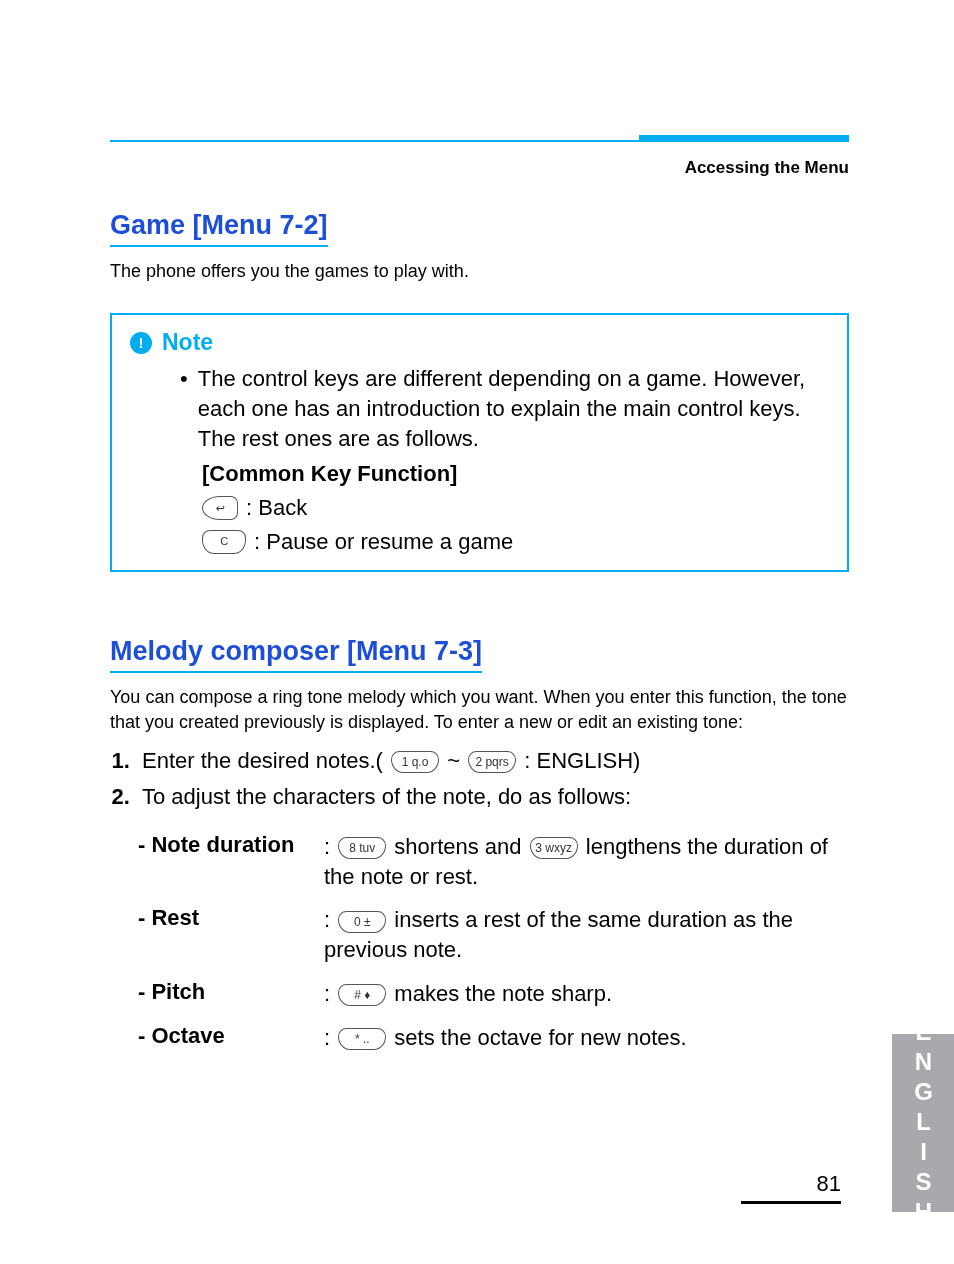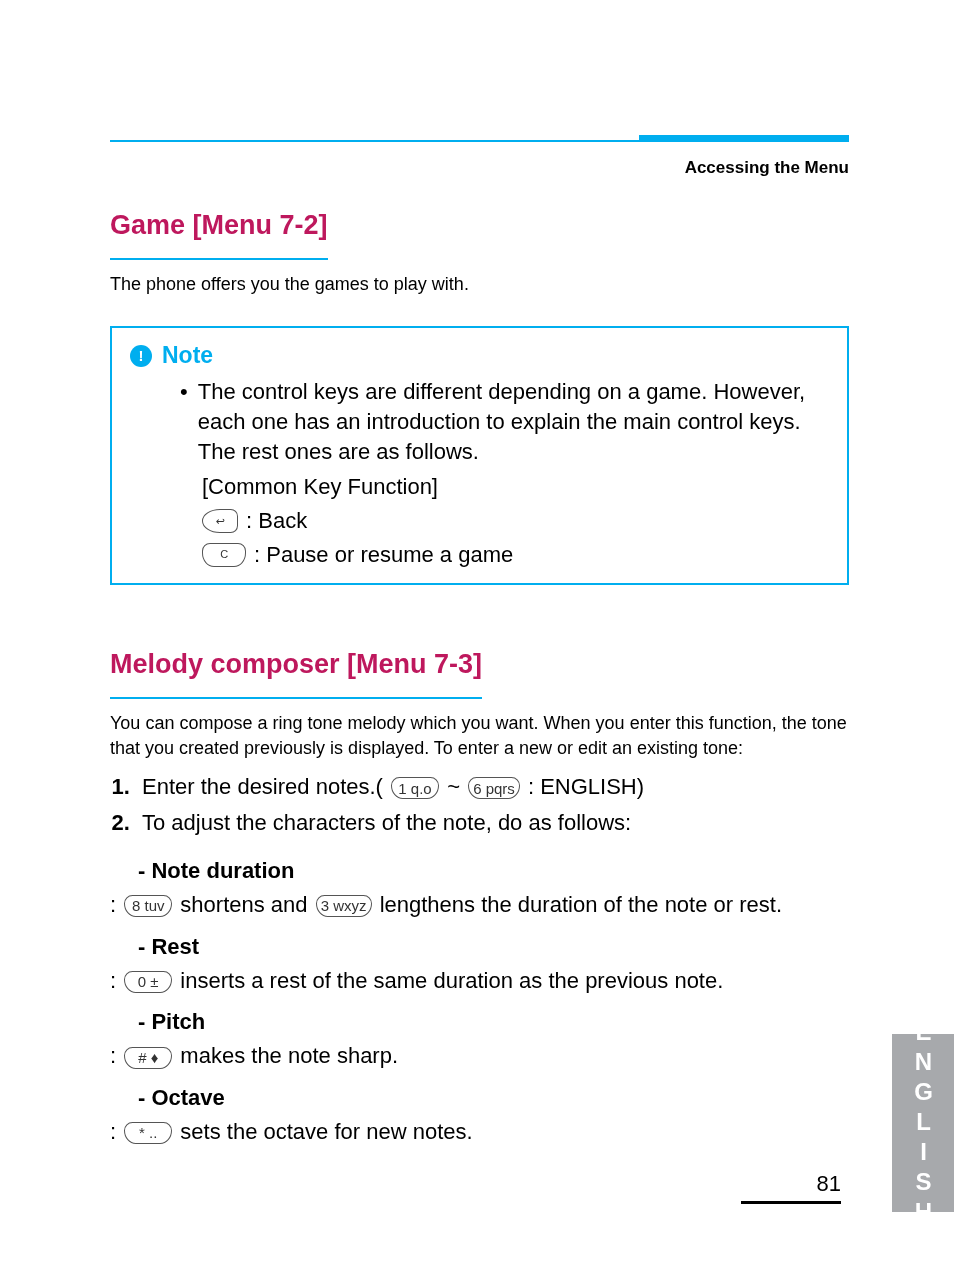--- a/index.html
+++ b/index.html
@@ -38,28 +38,28 @@
     border-top: 7px solid #00aeef;
   }
   .header-right {
     position: absolute;
     right: 105px;
     top: 158px;
     font-size: 17px;
     font-weight: bold;
   }
   .h-section {
-    color: #be185d;
+    color: #1d4ed8;
     font-size: 27px;
     font-weight: bold;
     margin-top: 64px;
     margin-bottom: 4px;
     border-bottom: 2px solid #00aeef;
     display: inline-block;
-    padding-bottom: 17px;
+    padding-bottom: 4px;
   }
   .h-section.first { margin-top: 70px; }
   .body-text {
     font-size: 18px;
     line-height: 1.35;
     margin-top: 8px;
   }
   .note-box {
     border: 2px solid #00aeef;
     margin-top: 30px;
@@ -86,21 +86,21 @@
     font-weight: bold;
     font-size: 15px;
   }
   .note-bullet {
     display: flex;
     gap: 10px;
     margin-left: 50px;
     margin-top: 6px;
   }
   .note-strong {
-    font-weight: normal;
+    font-weight: bold;
     margin-left: 72px;
     margin-top: 6px;
   }
   .key-row {
     margin-left: 72px;
     margin-top: 4px;
     display: flex;
     align-items: center;
     gap: 8px;
   }
@@ -137,35 +137,34 @@
   ol.steps li::marker { font-weight: bold; }
   .inline-key {
     display: inline-flex;
     vertical-align: middle;
     align-items: center;
     justify-content: center;
     min-width: 38px;
     height: 20px;
     border: 1.5px solid #555;
     border-radius: 10px 10px 14px 14px / 10px 10px 16px 16px;
-    font-size: 15px;
+    font-size: 12px;
     padding: 0 4px;
     margin: 0 2px;
     color: #333;
   }
   .def-list {
     font-size: 22px;
     margin-top: 18px;
   }
   .def-row {
     display: flex;
     align-items: flex-start;
     margin-bottom: 14px;
     gap: 6px;
-    flex-direction: column;
   }
   .def-label {
     font-weight: bold;
     width: 208px;
     flex-shrink: 0;
     padding-left: 28px;
     box-sizing: border-box;
   }
   .def-desc {
     flex: 1;
@@ -246,21 +245,21 @@
 
   
   <div class="h-section h-melody">Melody composer [Menu 7-3]</div>
   <div class="body-text">You can compose a ring tone melody which you want. When you enter this function, the tone that you created previously is displayed. To enter a new or edit an existing tone:</div>
 
   <ol class="steps">
     <li>
       <span>Enter the desired notes.( </span>
       <span class="inline-key">1 q.o</span>
       <span> ~ </span>
-      <span class="inline-key">6 pqrs</span>
+      <span class="inline-key">2 pqrs</span>
       <span> : ENGLISH)</span>
     </li>
     <li>To adjust the characters of the note, do as follows:</li>
   </ol>
 
   <div class="def-list">
 
     <div class="def-row">
       <div class="def-label">- Note duration</div>
       <div class="def-desc">

